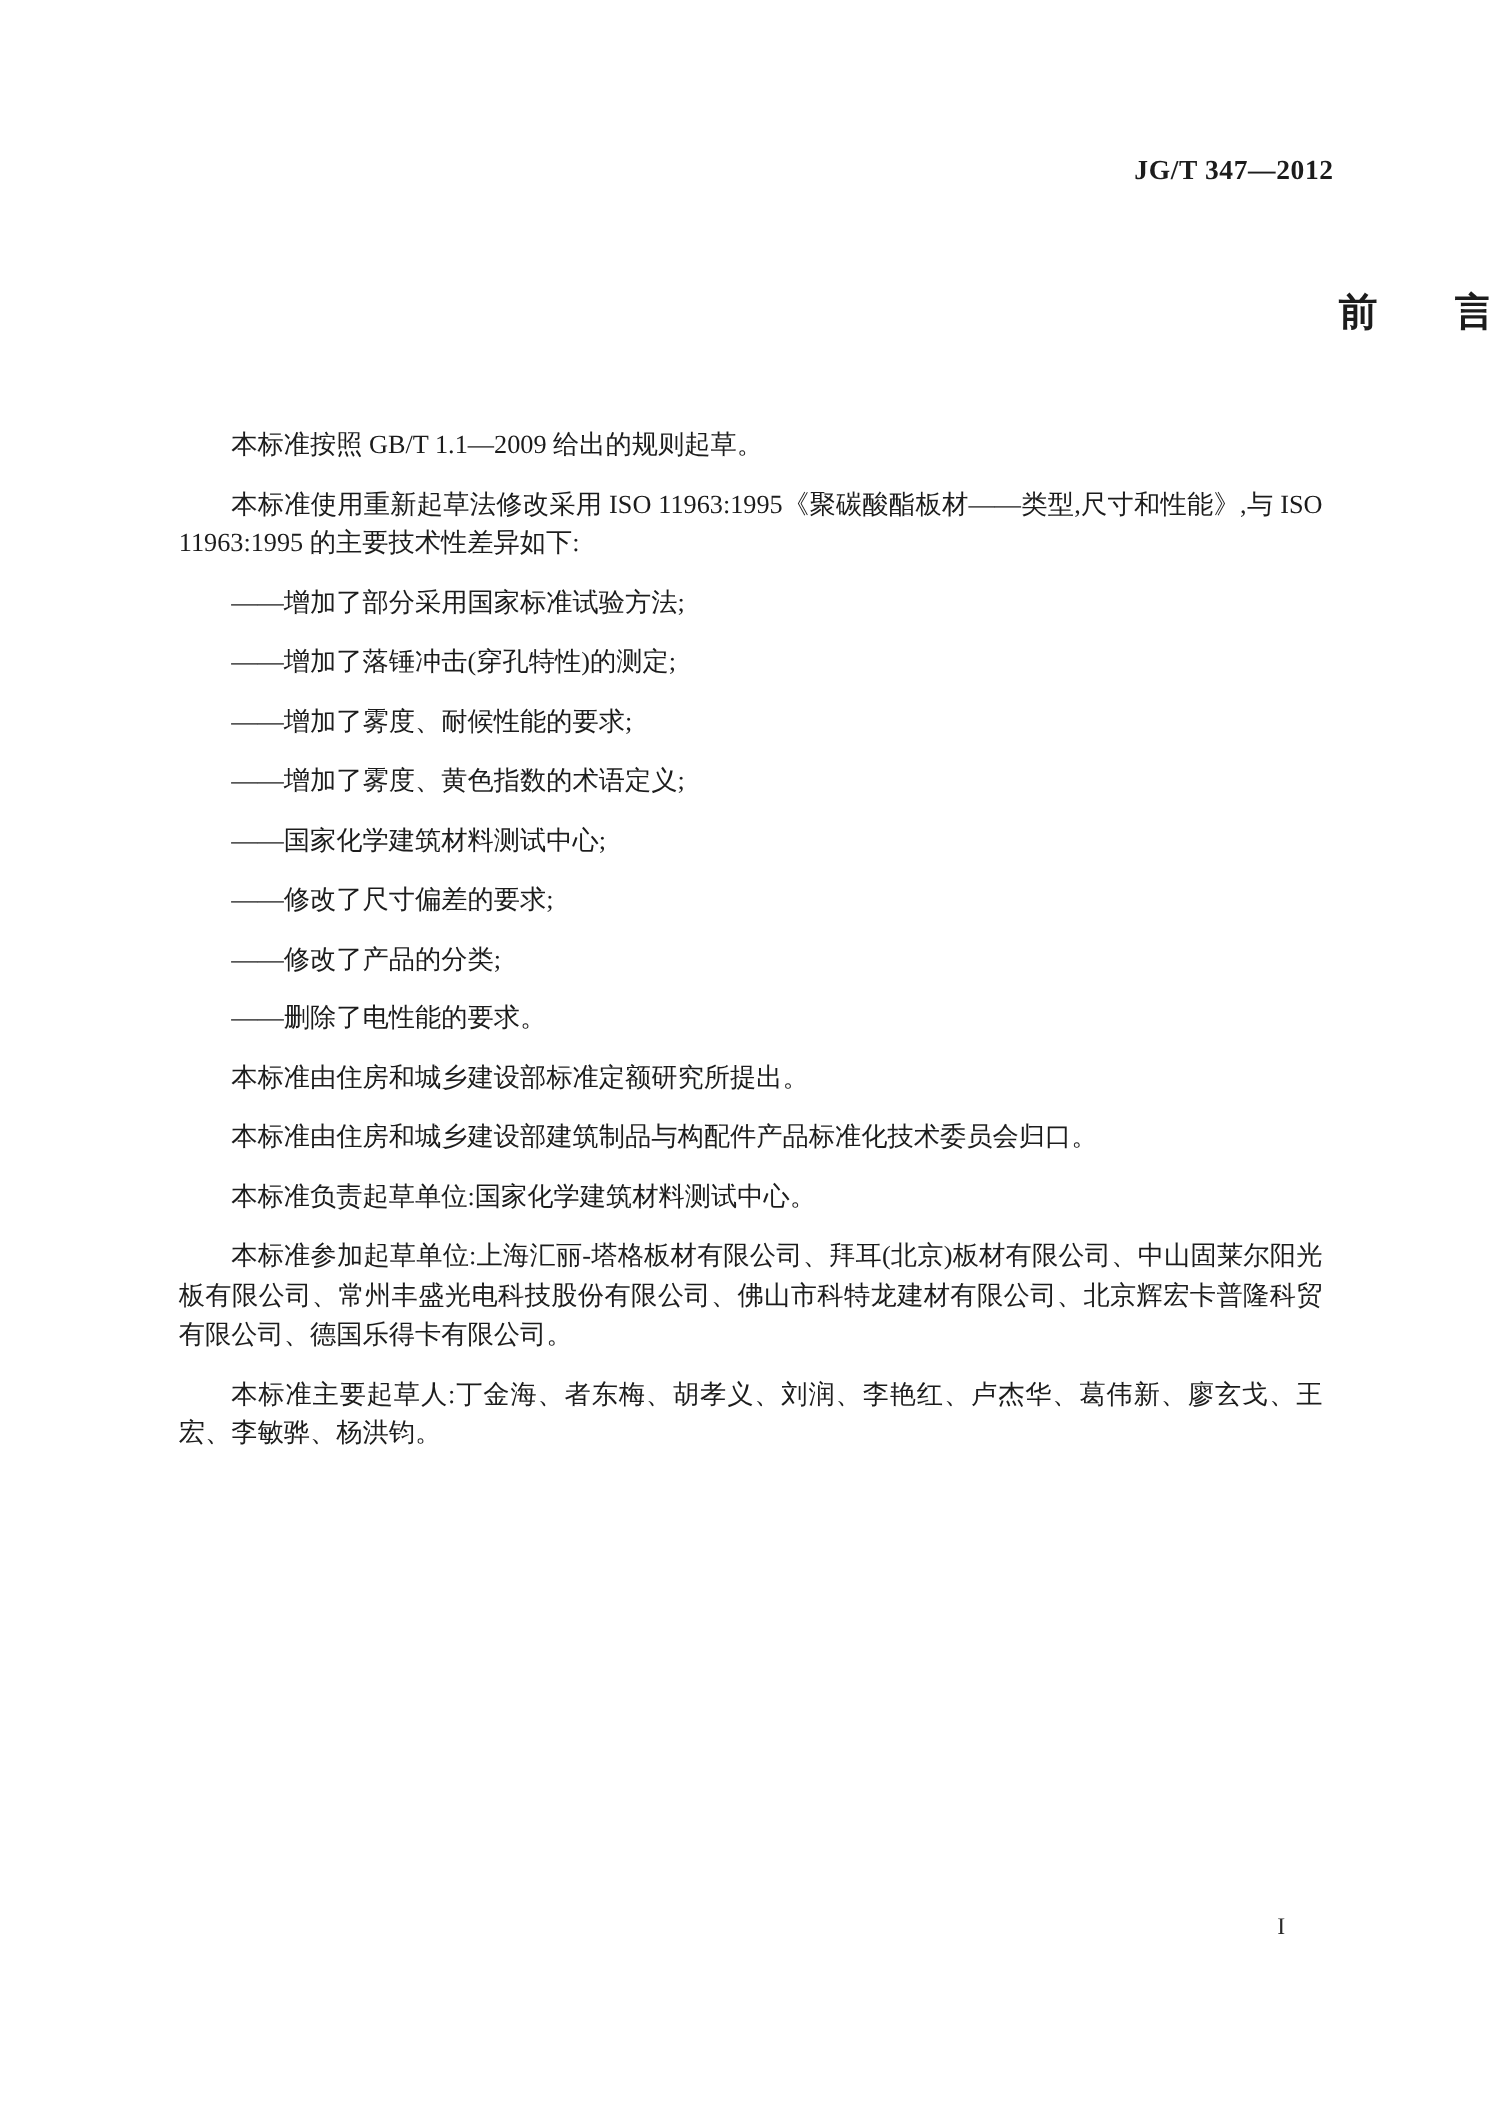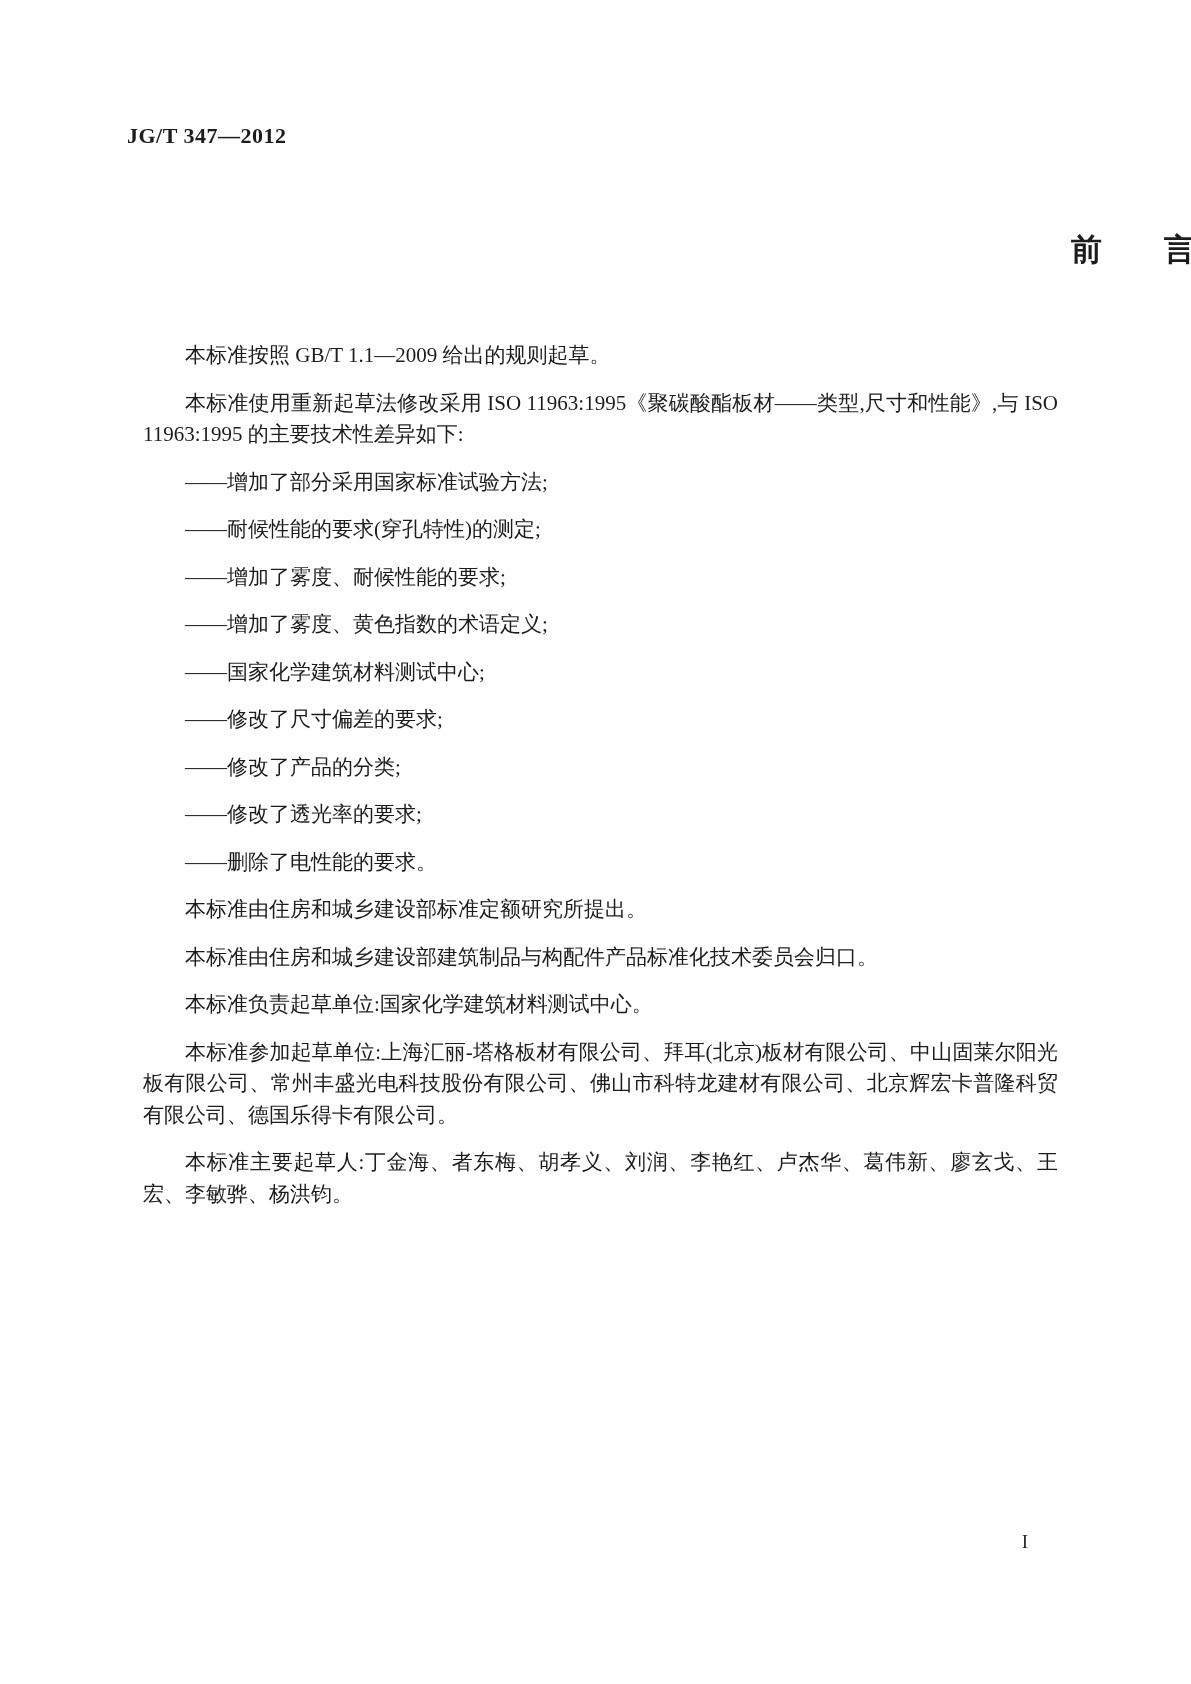--- a/index.html
+++ b/index.html
@@ -14,20 +14,21 @@
     background: #ffffff;
     font-family: "Liberation Serif", serif;
     color: #1c1c1c;
     overflow: hidden;
   }
   .doc-header {
     position: absolute;
     top: 122px;
     left: 127px;
     width: 940px;
+    text-align: right;
     font-size: 22px;
     line-height: 27px;
     letter-spacing: 0.5px;
     font-weight: 600;
   }
   .page-title {
     position: absolute;
     top: 226px;
     left: 0;
     width: 1191px;
@@ -75,27 +76,26 @@
   <h1 class="page-title">前　　言</h1>
 
   <div class="foreword">
 
     <p>本标准按照 GB/T 1.1—2009 给出的规则起草。</p>
 
     <p>本标准使用重新起草法修改采用 ISO 11963:1995《聚碳酸酯板材——类型,尺寸和性能》,与 ISO 11963:1995 的主要技术性差异如下:</p>
 
     <div>
         <p>——增加了部分采用国家标准试验方法;</p>
-        <p>——耐候性能的要求(穿孔特性)的测定;</p>
+        <p>——增加了落锤冲击(穿孔特性)的测定;</p>
         <p>——增加了雾度、耐候性能的要求;</p>
         <p>——增加了雾度、黄色指数的术语定义;</p>
         <p>——国家化学建筑材料测试中心;</p>
         <p>——修改了尺寸偏差的要求;</p>
         <p>——修改了产品的分类;</p>
-        <p>——修改了透光率的要求;</p>
         <p>——删除了电性能的要求。</p>
       </div>
 
     <div>
         <p>本标准由住房和城乡建设部标准定额研究所提出。</p>
         <p>本标准由住房和城乡建设部建筑制品与构配件产品标准化技术委员会归口。</p>
         <p>本标准负责起草单位:国家化学建筑材料测试中心。</p>
         <p>本标准参加起草单位:上海汇丽-塔格板材有限公司、拜耳(北京)板材有限公司、中山固莱尔阳光板有限公司、常州丰盛光电科技股份有限公司、佛山市科特龙建材有限公司、北京辉宏卡普隆科贸有限公司、德国乐得卡有限公司。</p>
         <p>本标准主要起草人:丁金海、者东梅、胡孝义、刘润、李艳红、卢杰华、葛伟新、廖玄戈、王宏、李敏骅、杨洪钧。</p>
       </div>

